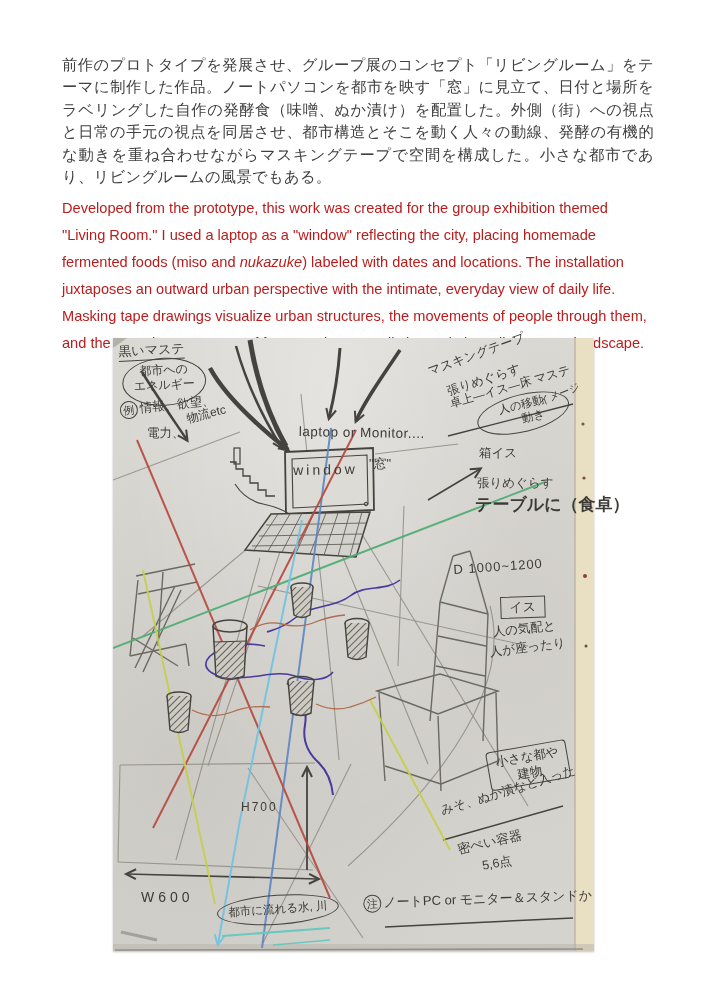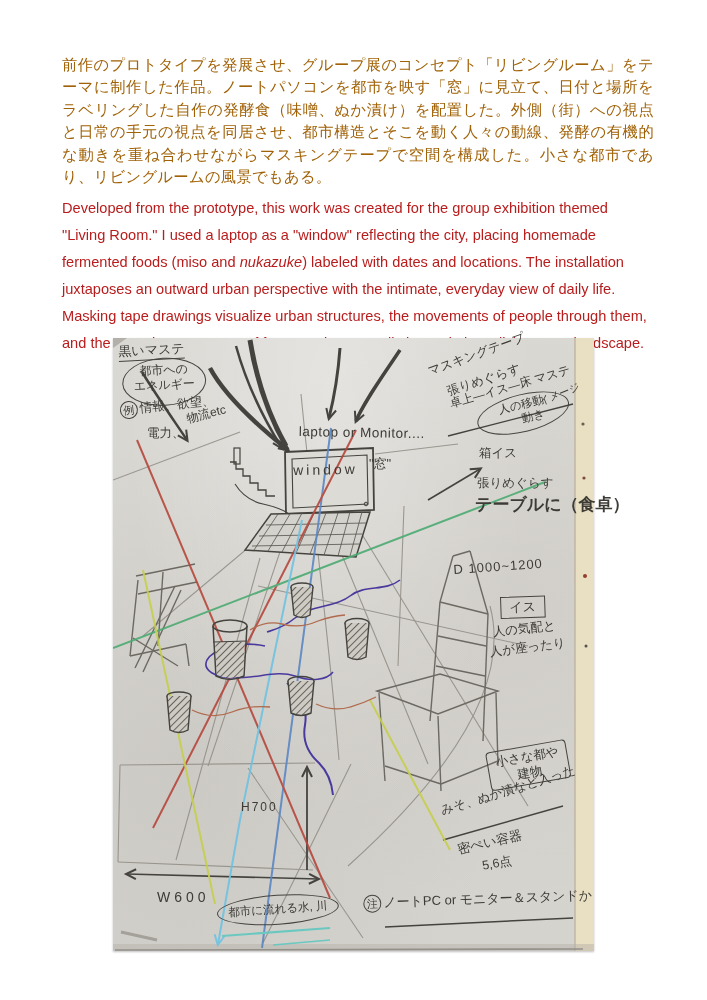--- a/index.html
+++ b/index.html
@@ -2,21 +2,21 @@
 <html><head>
 <meta charset="utf-8">
 <style>
   html,body{margin:0;padding:0;}
   body{
     width:707px;height:1000px;background:#ffffff;position:relative;overflow:hidden;
     font-family:"Liberation Sans","DejaVu Sans",sans-serif;color:#111;
   }
   .textcol{position:absolute;left:62px;top:54px;width:592px;}
   .jp{
-    font-size:15.3px;line-height:22.4px;letter-spacing:.3px;color:#a16207;
+    font-size:15.3px;line-height:22.4px;letter-spacing:.3px;color:#404040;
     margin:0 0 7px 0;text-align:justify;
   }
   .en{
     font-size:14.6px;line-height:27px;color:#b91c1c;margin:0;
   }
   .en em{font-style:italic;}
   
   .sketch{
     position:absolute;left:113px;top:338px;width:481px;height:613px;
     background:
@@ -238,19 +238,19 @@
   <div class="ann boxed" style="left:372px;top:415px;font-size:12.5px;padding:3px 8px;border-radius:4px;transform:rotate(-10deg);text-align:center;">
     <div>小さな都や</div>
     <div>建物</div>
   </div>
 
   <div class="ann" style="left:326px;top:466px;font-size:12.5px;transform:rotate(-17deg);">みそ、ぬか漬など入った</div>
   <div class="ann" style="left:343px;top:504px;font-size:13px;transform:rotate(-13deg);">密ぺい容器</div>
   <div class="ann" style="left:368px;top:521px;font-size:12.5px;transform:rotate(-10deg);">5,6点</div>
 
   <div class="ann" style="left:128px;top:462px;font-size:12px;letter-spacing:2px;">H700</div>
-  <div class="ann" style="left:44px;top:551px;font-size:14px;letter-spacing:4px;">W600</div>
+  <div class="ann" style="left:28px;top:551px;font-size:14px;letter-spacing:4px;">W600</div>
 
   <div class="ann oval" style="left:103px;top:561px;width:120px;height:28px;font-size:11.5px;line-height:26px;transform:rotate(-4deg);">都市に流れる水, 川</div>
 
   <div class="ann" style="left:250px;top:557px;font-size:13px;transform:rotate(-2deg);"><span class="circ">注</span><span>ノートPC or モニター＆スタンドか</span></div>
 
 </div>
 
 </body></html>

